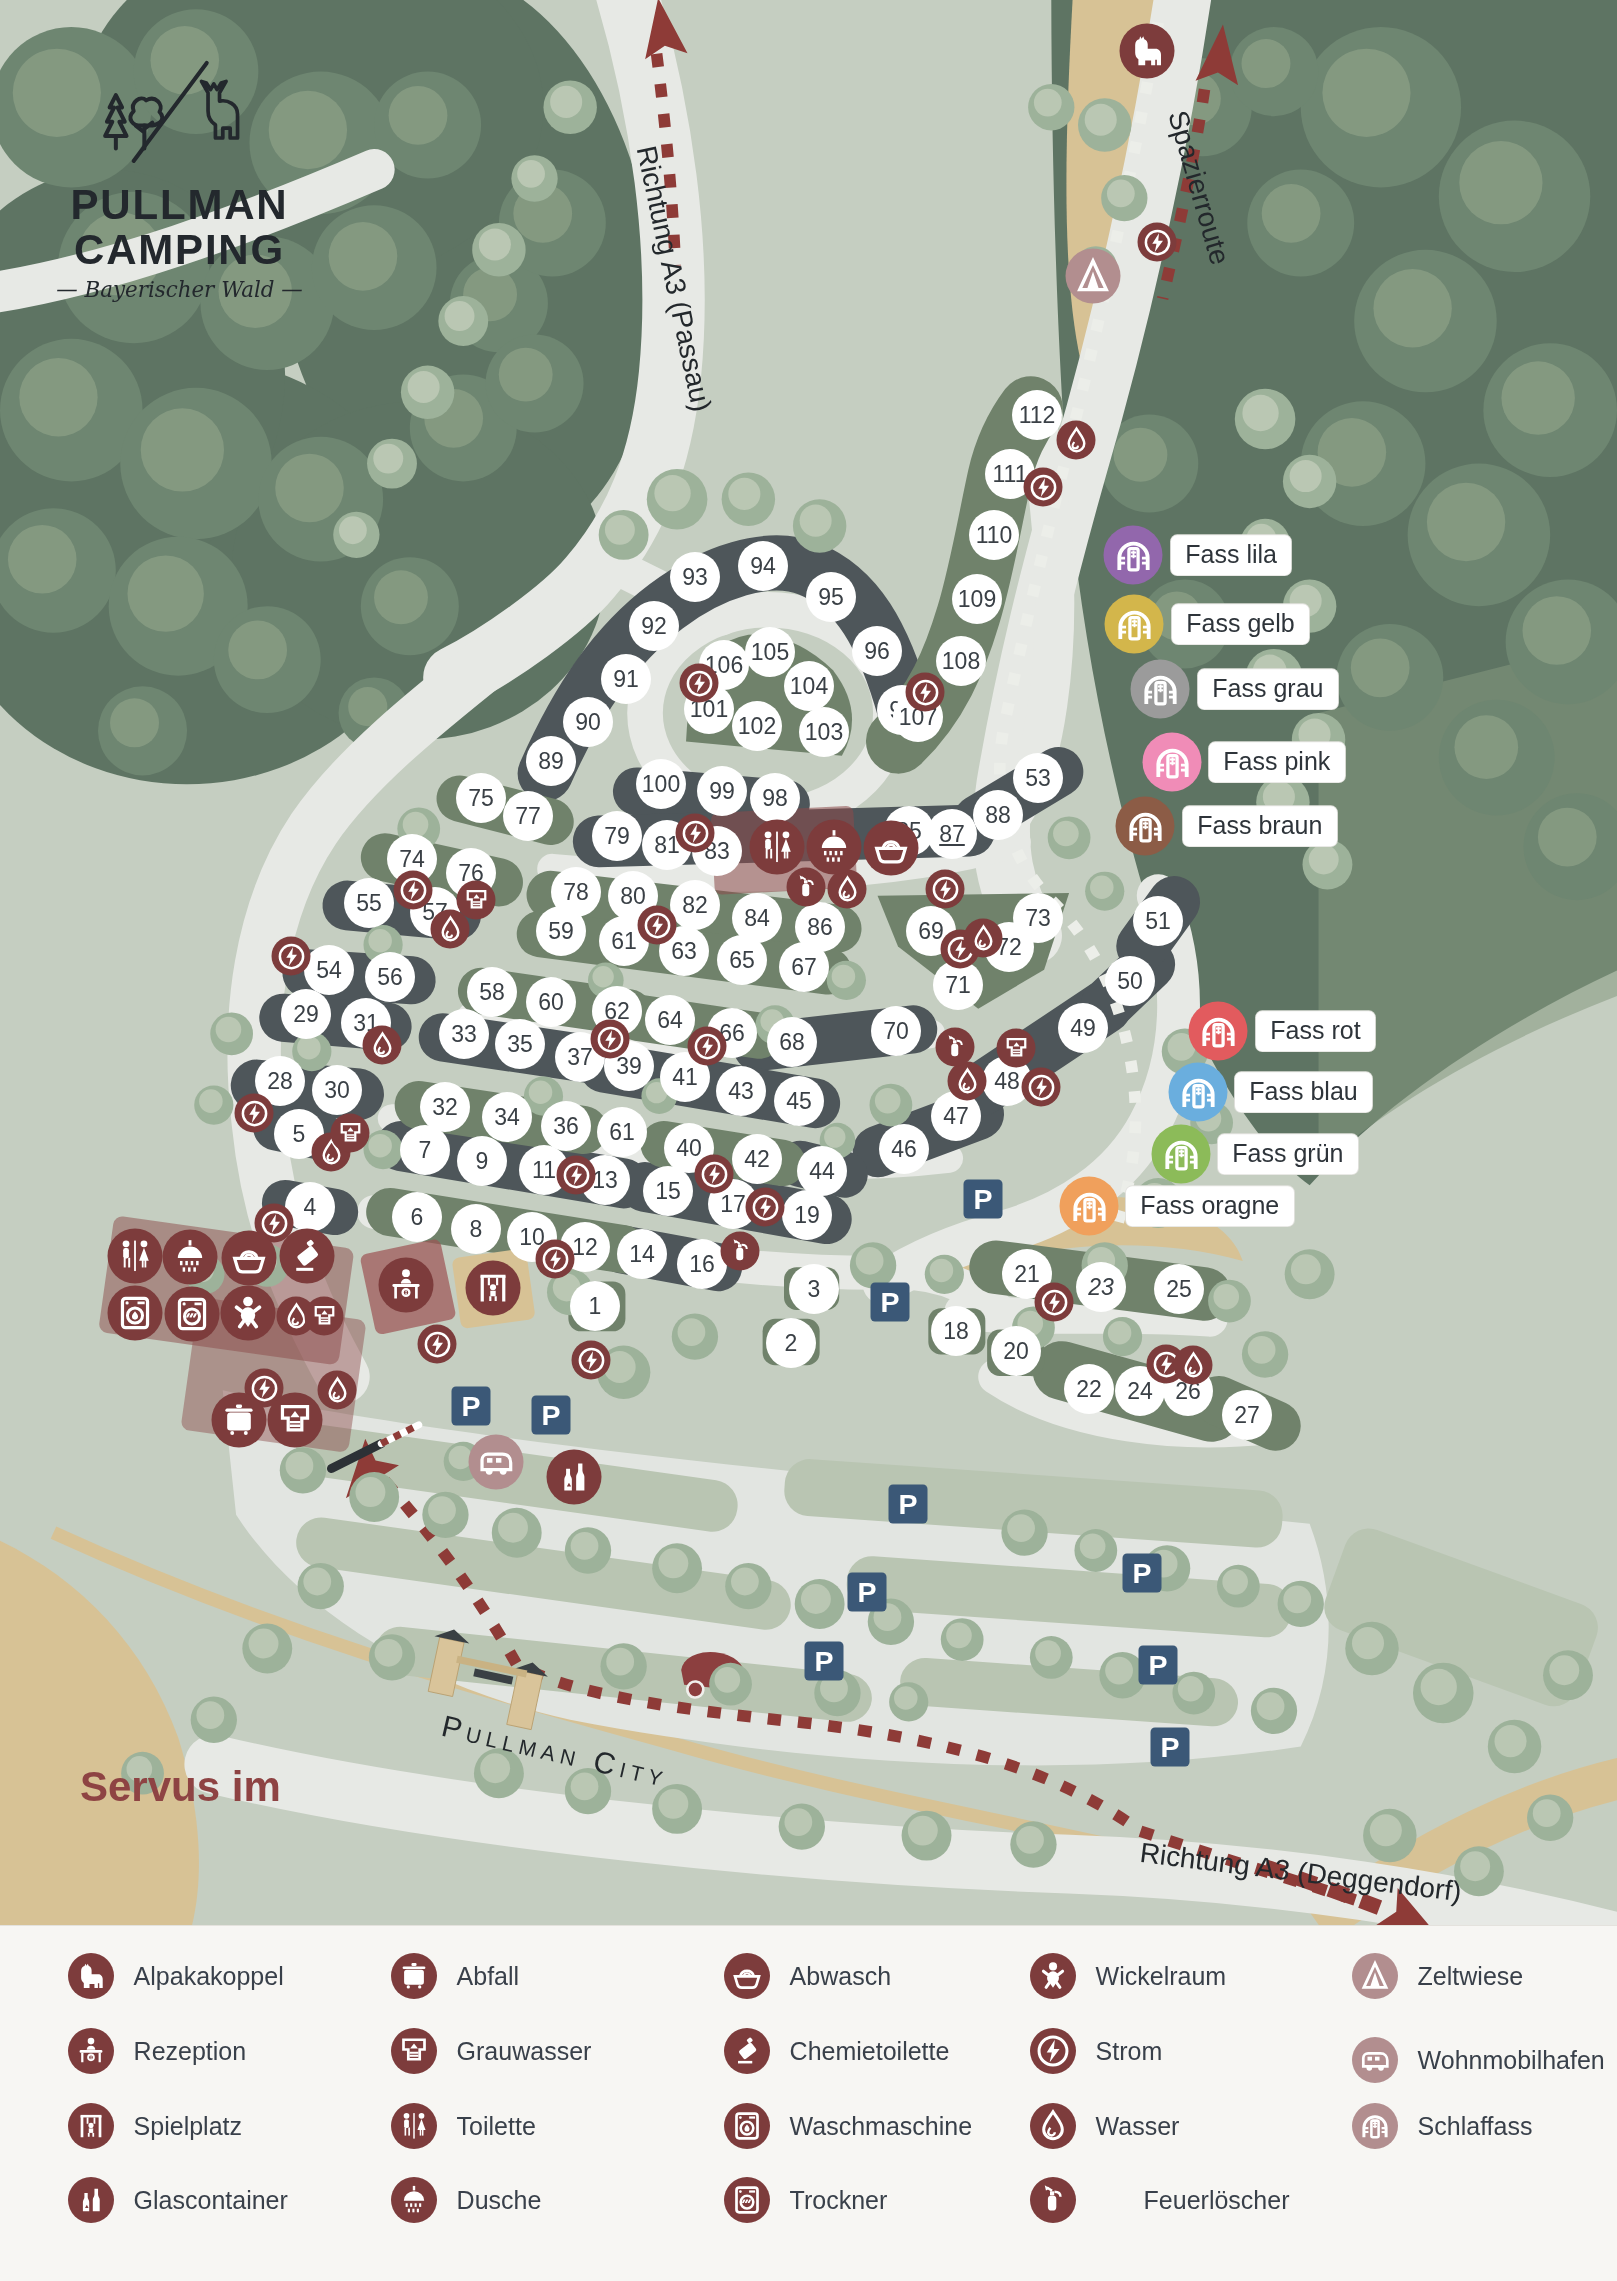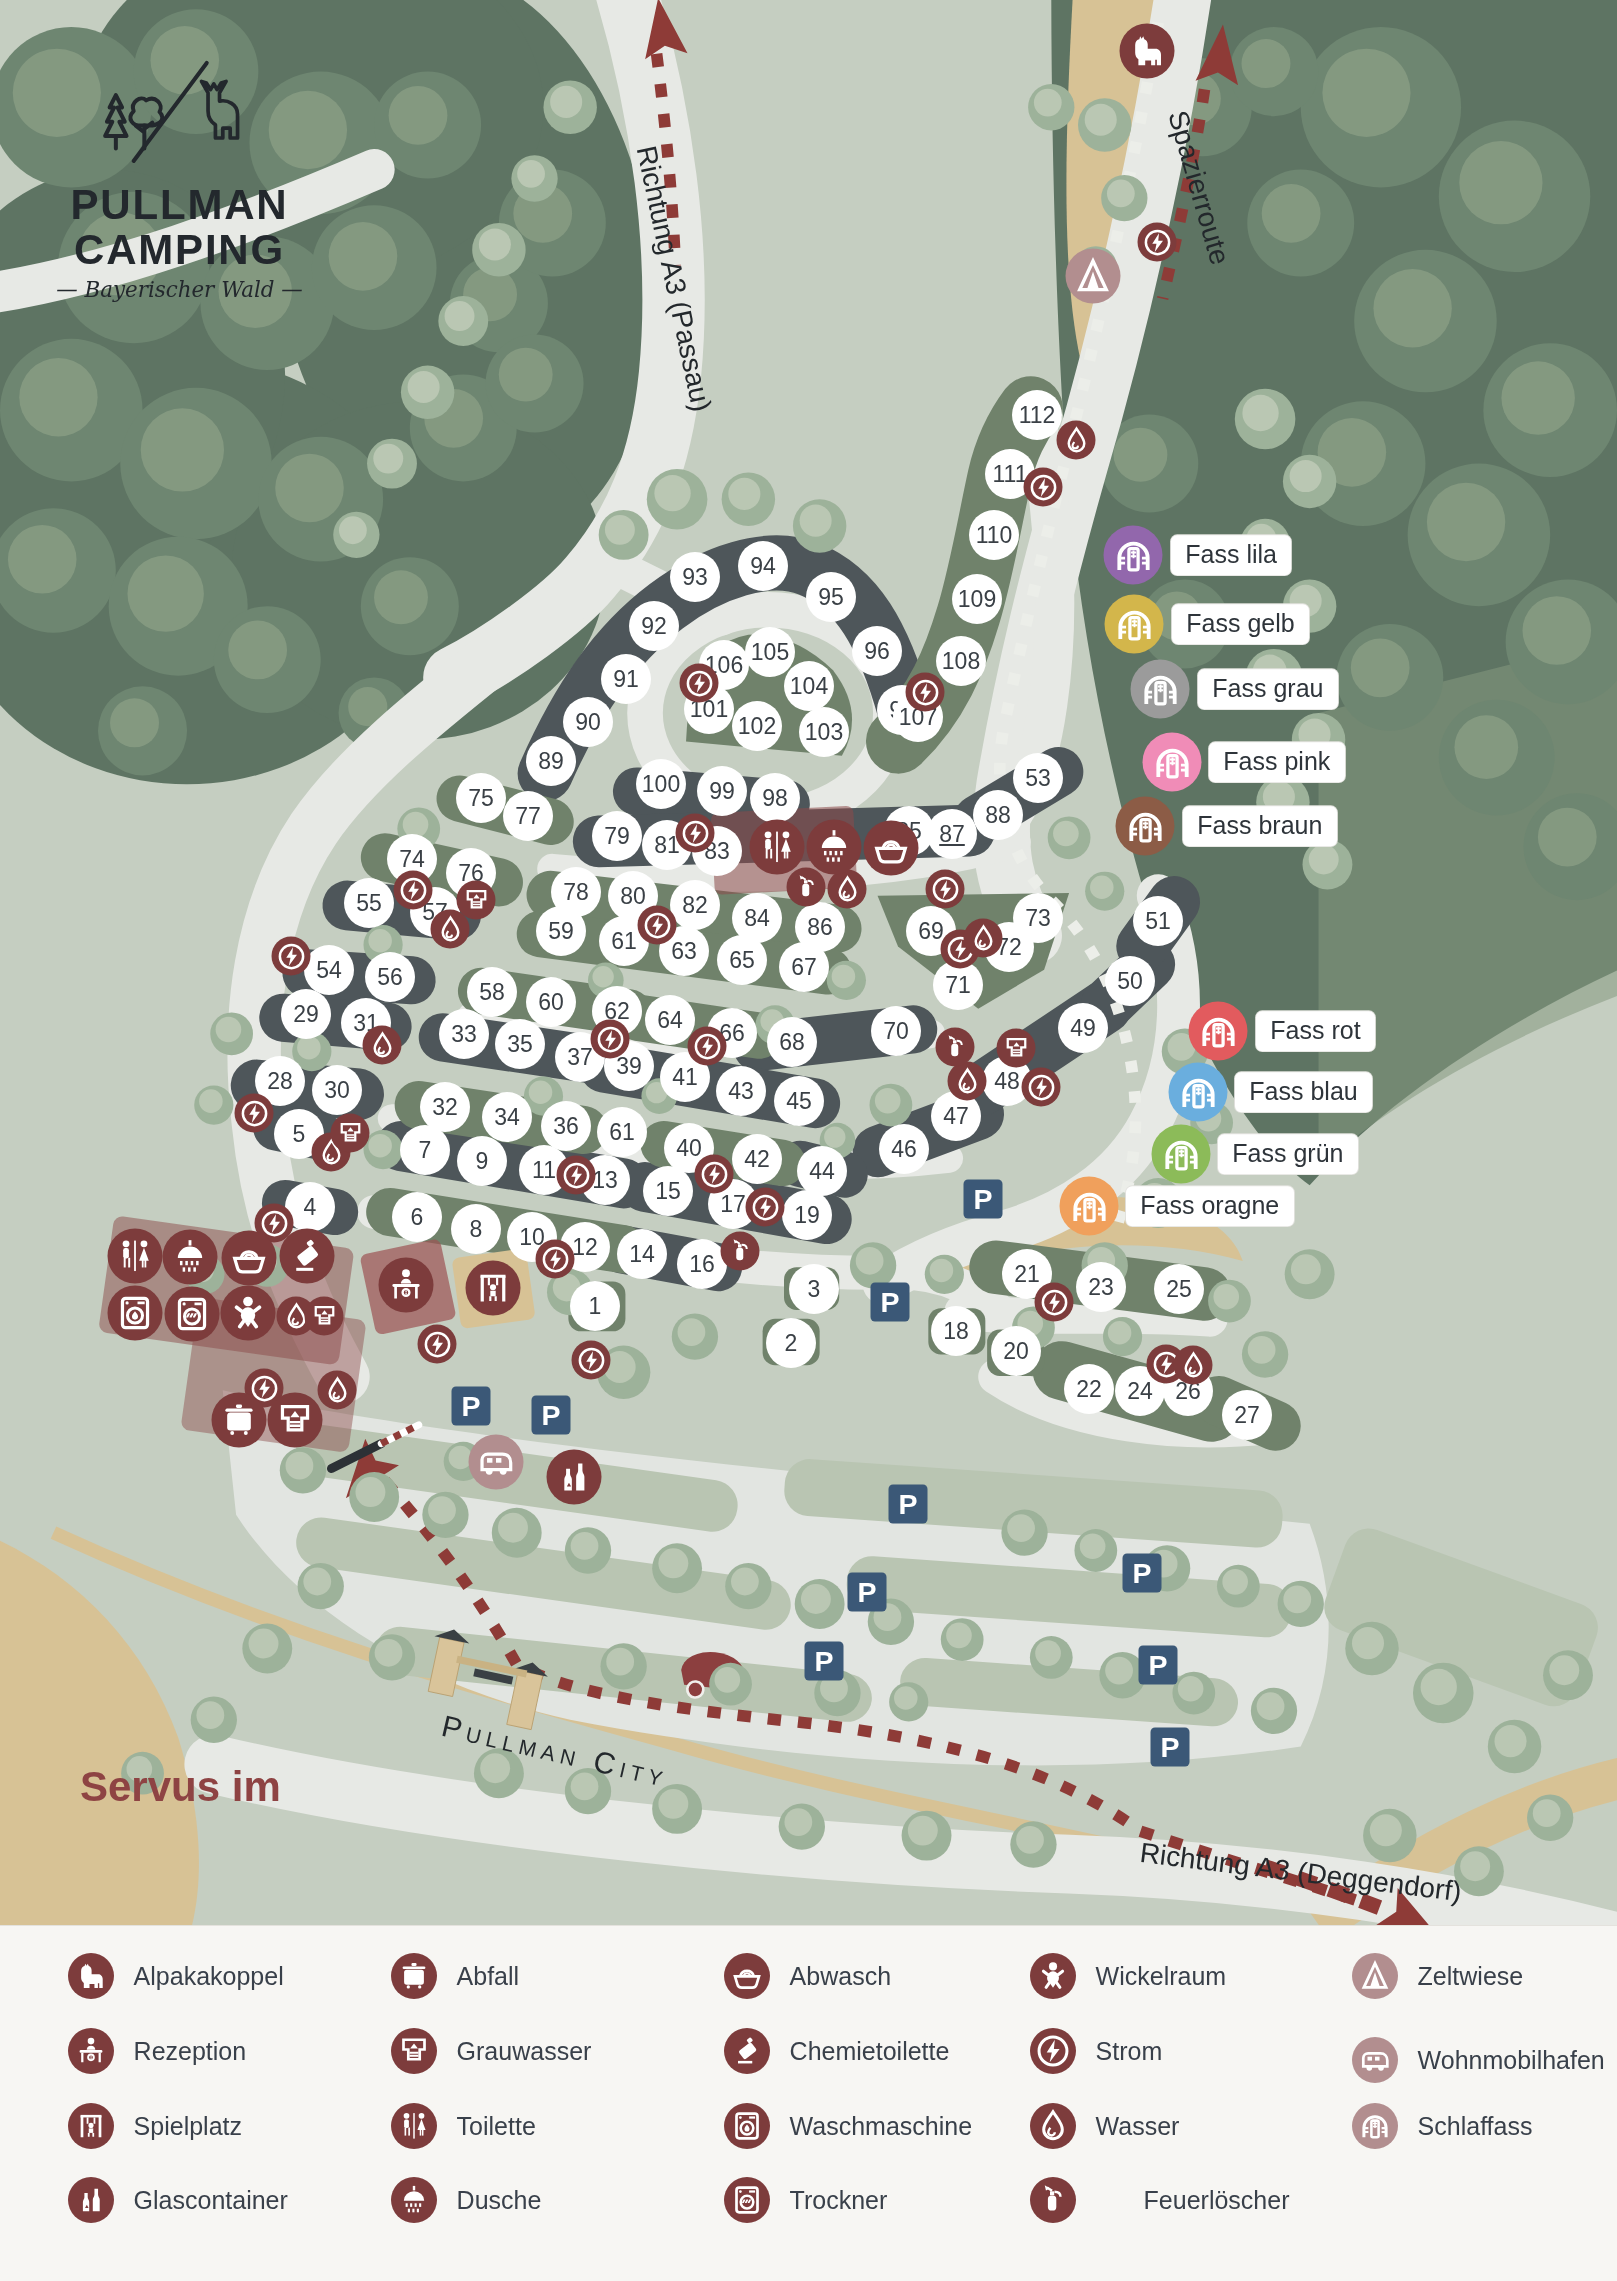--- a/index.html
+++ b/index.html
@@ -585,21 +585,21 @@
       <div class="site" style="left: 605px; top: 1180px;">13</div>
       <div class="site" style="left: 642px; top: 1254px;">14</div>
       <div class="site" style="left: 668px; top: 1191px;">15</div>
       <div class="site" style="left: 702px; top: 1264px;">16</div>
       <div class="site" style="left: 733px; top: 1204px;">17</div>
       <div class="site" style="left: 956px; top: 1331px;">18</div>
       <div class="site" style="left: 807px; top: 1215px;">19</div>
       <div class="site" style="left: 1016px; top: 1351px;">20</div>
       <div class="site" style="left: 1027px; top: 1274px;">21</div>
       <div class="site" style="left: 1089px; top: 1389px;">22</div>
-      <div class="site" style="left: 1101px; top: 1287px;">23</div>
+      <div class="site" style="left: 1101px; top: 1287px; font-style: italic;">23</div>
       <div class="site" style="left: 1140px; top: 1391px;">24</div>
       <div class="site" style="left: 1179px; top: 1289px;">25</div>
       <div class="site" style="left: 1188px; top: 1391px;">26</div>
       <div class="site" style="left: 1247px; top: 1415px;">27</div>
       <div class="site" style="left: 280px; top: 1081px;">28</div>
       <div class="site" style="left: 306px; top: 1014px;">29</div>
       <div class="site" style="left: 337px; top: 1090px;">30</div>
       <div class="site" style="left: 366px; top: 1023px;">31</div>
       <div class="site" style="left: 445px; top: 1107px;">32</div>
       <div class="site" style="left: 464px; top: 1034px;">33</div>

